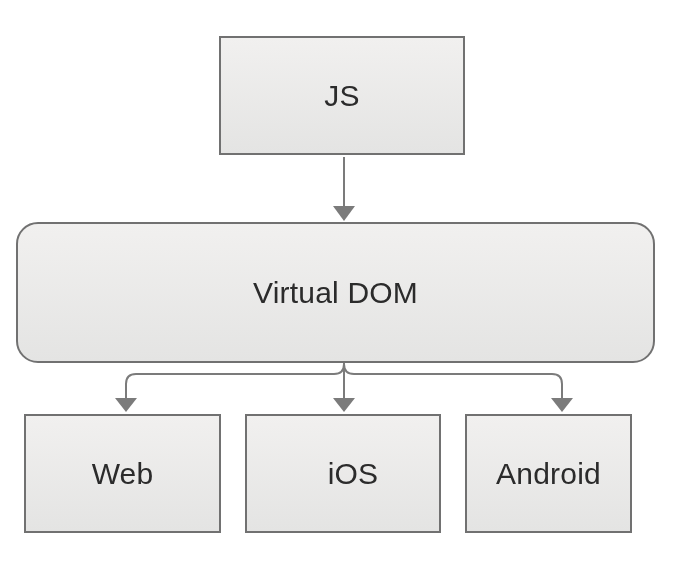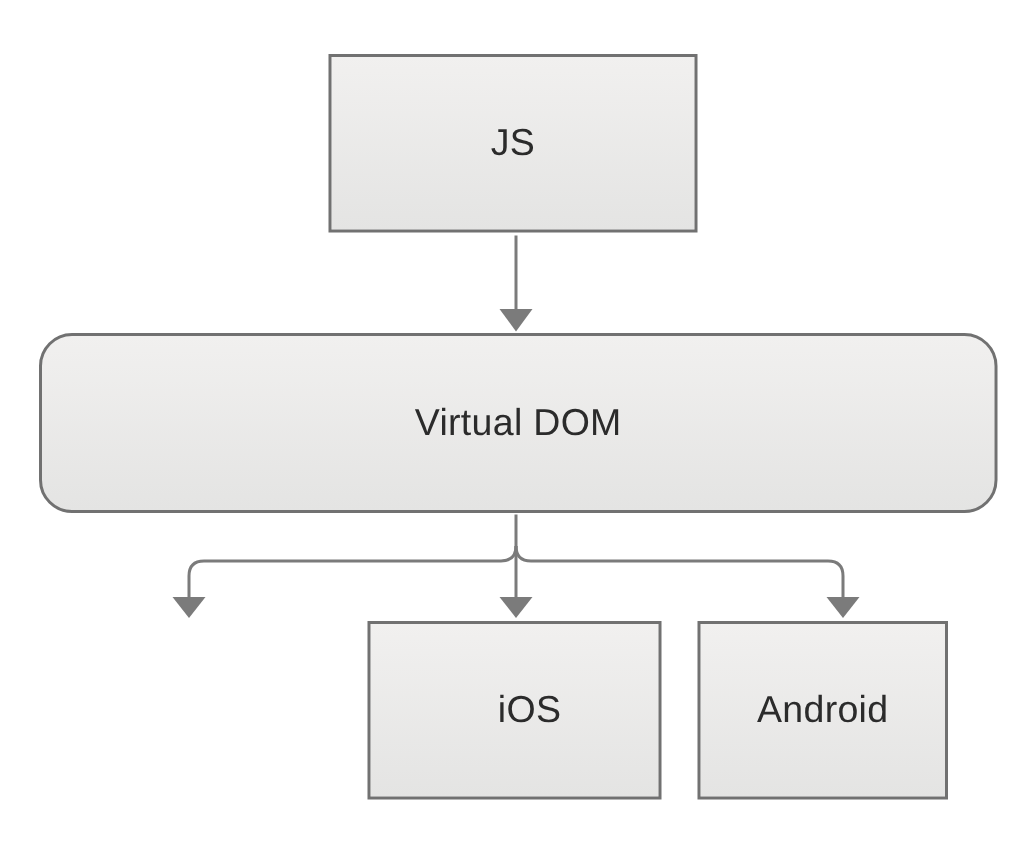--- a/index.html
+++ b/index.html
@@ -26,27 +26,27 @@
     position: absolute;
     border: 2px solid var(--node-border, #717171);
     background: linear-gradient(to bottom,
                 var(--node-fill-top, #f1f0ef) 0%,
                 var(--node-fill-bottom, #e4e4e3) 100%);
     display: flex;
     align-items: center;
     justify-content: center;
   }
   .node .label {
-    font-size: 25px;
+    font-size: 30px;
     color: var(--text, #2b2b2b);
     letter-spacing: 0.2px;
     white-space: nowrap;
   }
   .node-js       { left: 219px; top: 36px;  width: 246px; height: 119px; }
-  .node-vdom     { left: 26px;  top: 222px; width: 639px; height: 120px; border-radius: 22px; }
+  .node-vdom     { left: 16px;  top: 222px; width: 639px; height: 141px; border-radius: 22px; }
   .node-web      { left: 24px;  top: 414px; width: 197px; height: 119px; }
   .node-ios      { left: 245px; top: 414px; width: 196px; height: 119px; padding-left: 20px; }
   .node-android  { left: 465px; top: 414px; width: 167px; height: 119px; }
   svg.connectors {
     position: absolute;
     left: 0; top: 0;
     width: 690px; height: 566px;
     pointer-events: none;
   }
   .edge {
@@ -82,20 +82,23 @@
   </svg>
 
   <div class="node node-js">
     <span class="label">JS</span>
   </div>
 
   <div class="node node-vdom">
     <span class="label">Virtual DOM</span>
   </div>
 
+  <div class="node node-web">
+    <span class="label">Web</span>
+  </div>
 
   <div class="node node-ios">
     <span class="label">iOS</span>
   </div>
 
   <div class="node node-android">
     <span class="label">Android</span>
   </div>
 
 </div>

